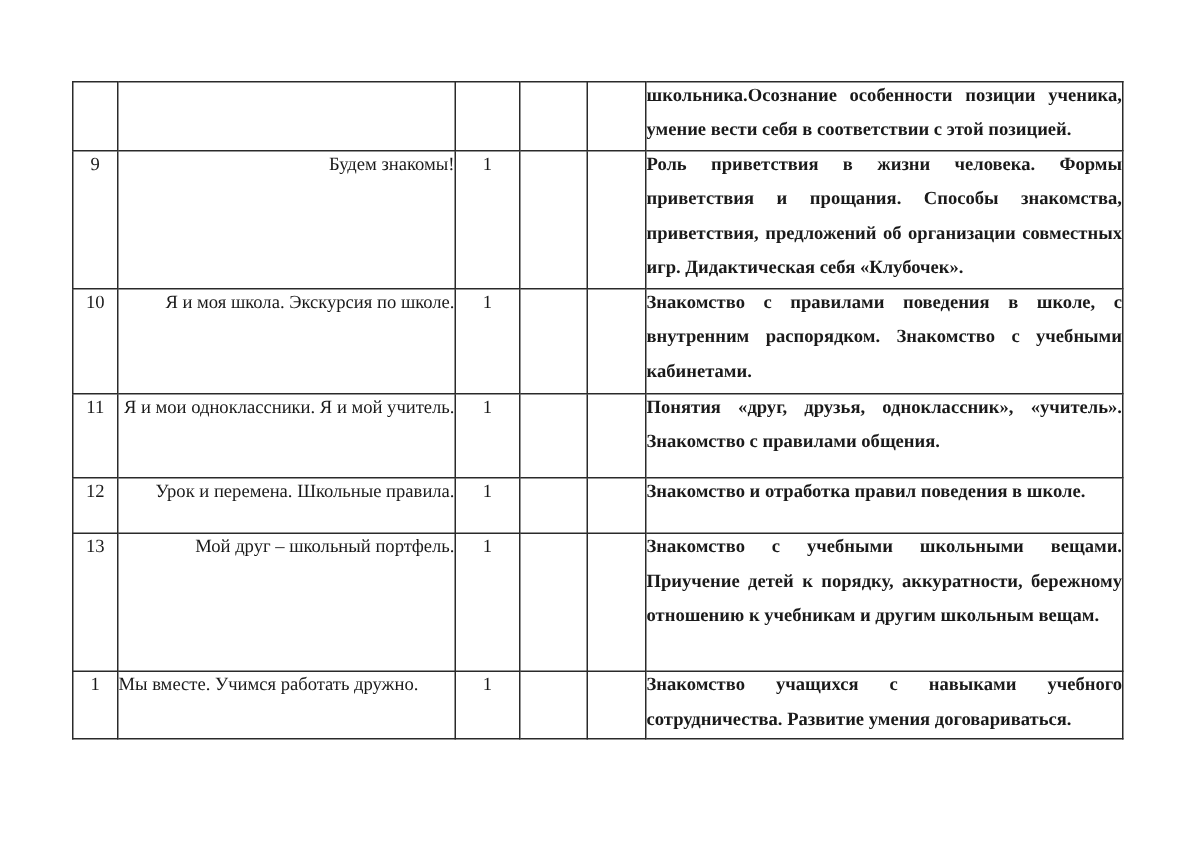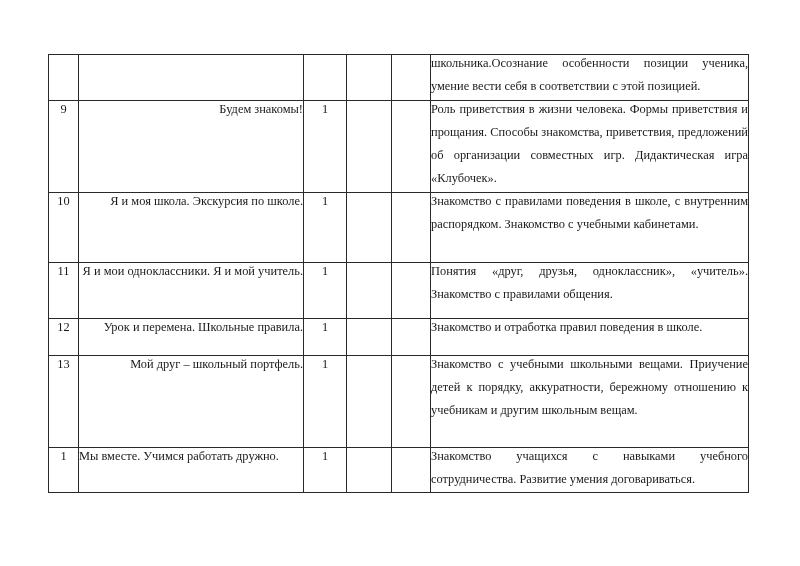--- a/index.html
+++ b/index.html
@@ -50,20 +50,21 @@
       text-align-last: left;
     }
     td.c-hours {
       text-align: center;
     }
     td.c-content {
       padding-left: 5px;
       padding-right: 4px;
       text-align: justify;
       text-align-last: left;
+      font-weight: bold;
     }
     .cell-text {
       display: block;
       margin-top: -3px;
     }
   </style>
 </head>
 <body>
 
 <div class="page">
@@ -109,21 +110,21 @@
         <td class="c-hours">
             <span class="cell-text">1</span>
           </td>
         <td>
             <span class="cell-text"></span>
           </td>
         <td>
             <span class="cell-text"></span>
           </td>
         <td class="c-content">
-            <span class="cell-text">Роль приветствия в жизни человека. Формы приветствия и прощания. Способы знакомства, приветствия, предложений об организации совместных игр. Дидактическая игра «Клубочек».</span>
+            <span class="cell-text">Роль приветствия в жизни человека. Формы приветствия и прощания. Способы знакомства, приветствия, предложений об организации совместных игр. Дидактическая себя «Клубочек».</span>
           </td>
       </tr>
 
       <tr style="height:70px">
         <td class="c-num">
             <span class="cell-text">10</span>
           </td>
         <td class="c-topic">
             <span class="cell-text">Я и моя школа. Экскурсия по школе.</span>
           </td>

